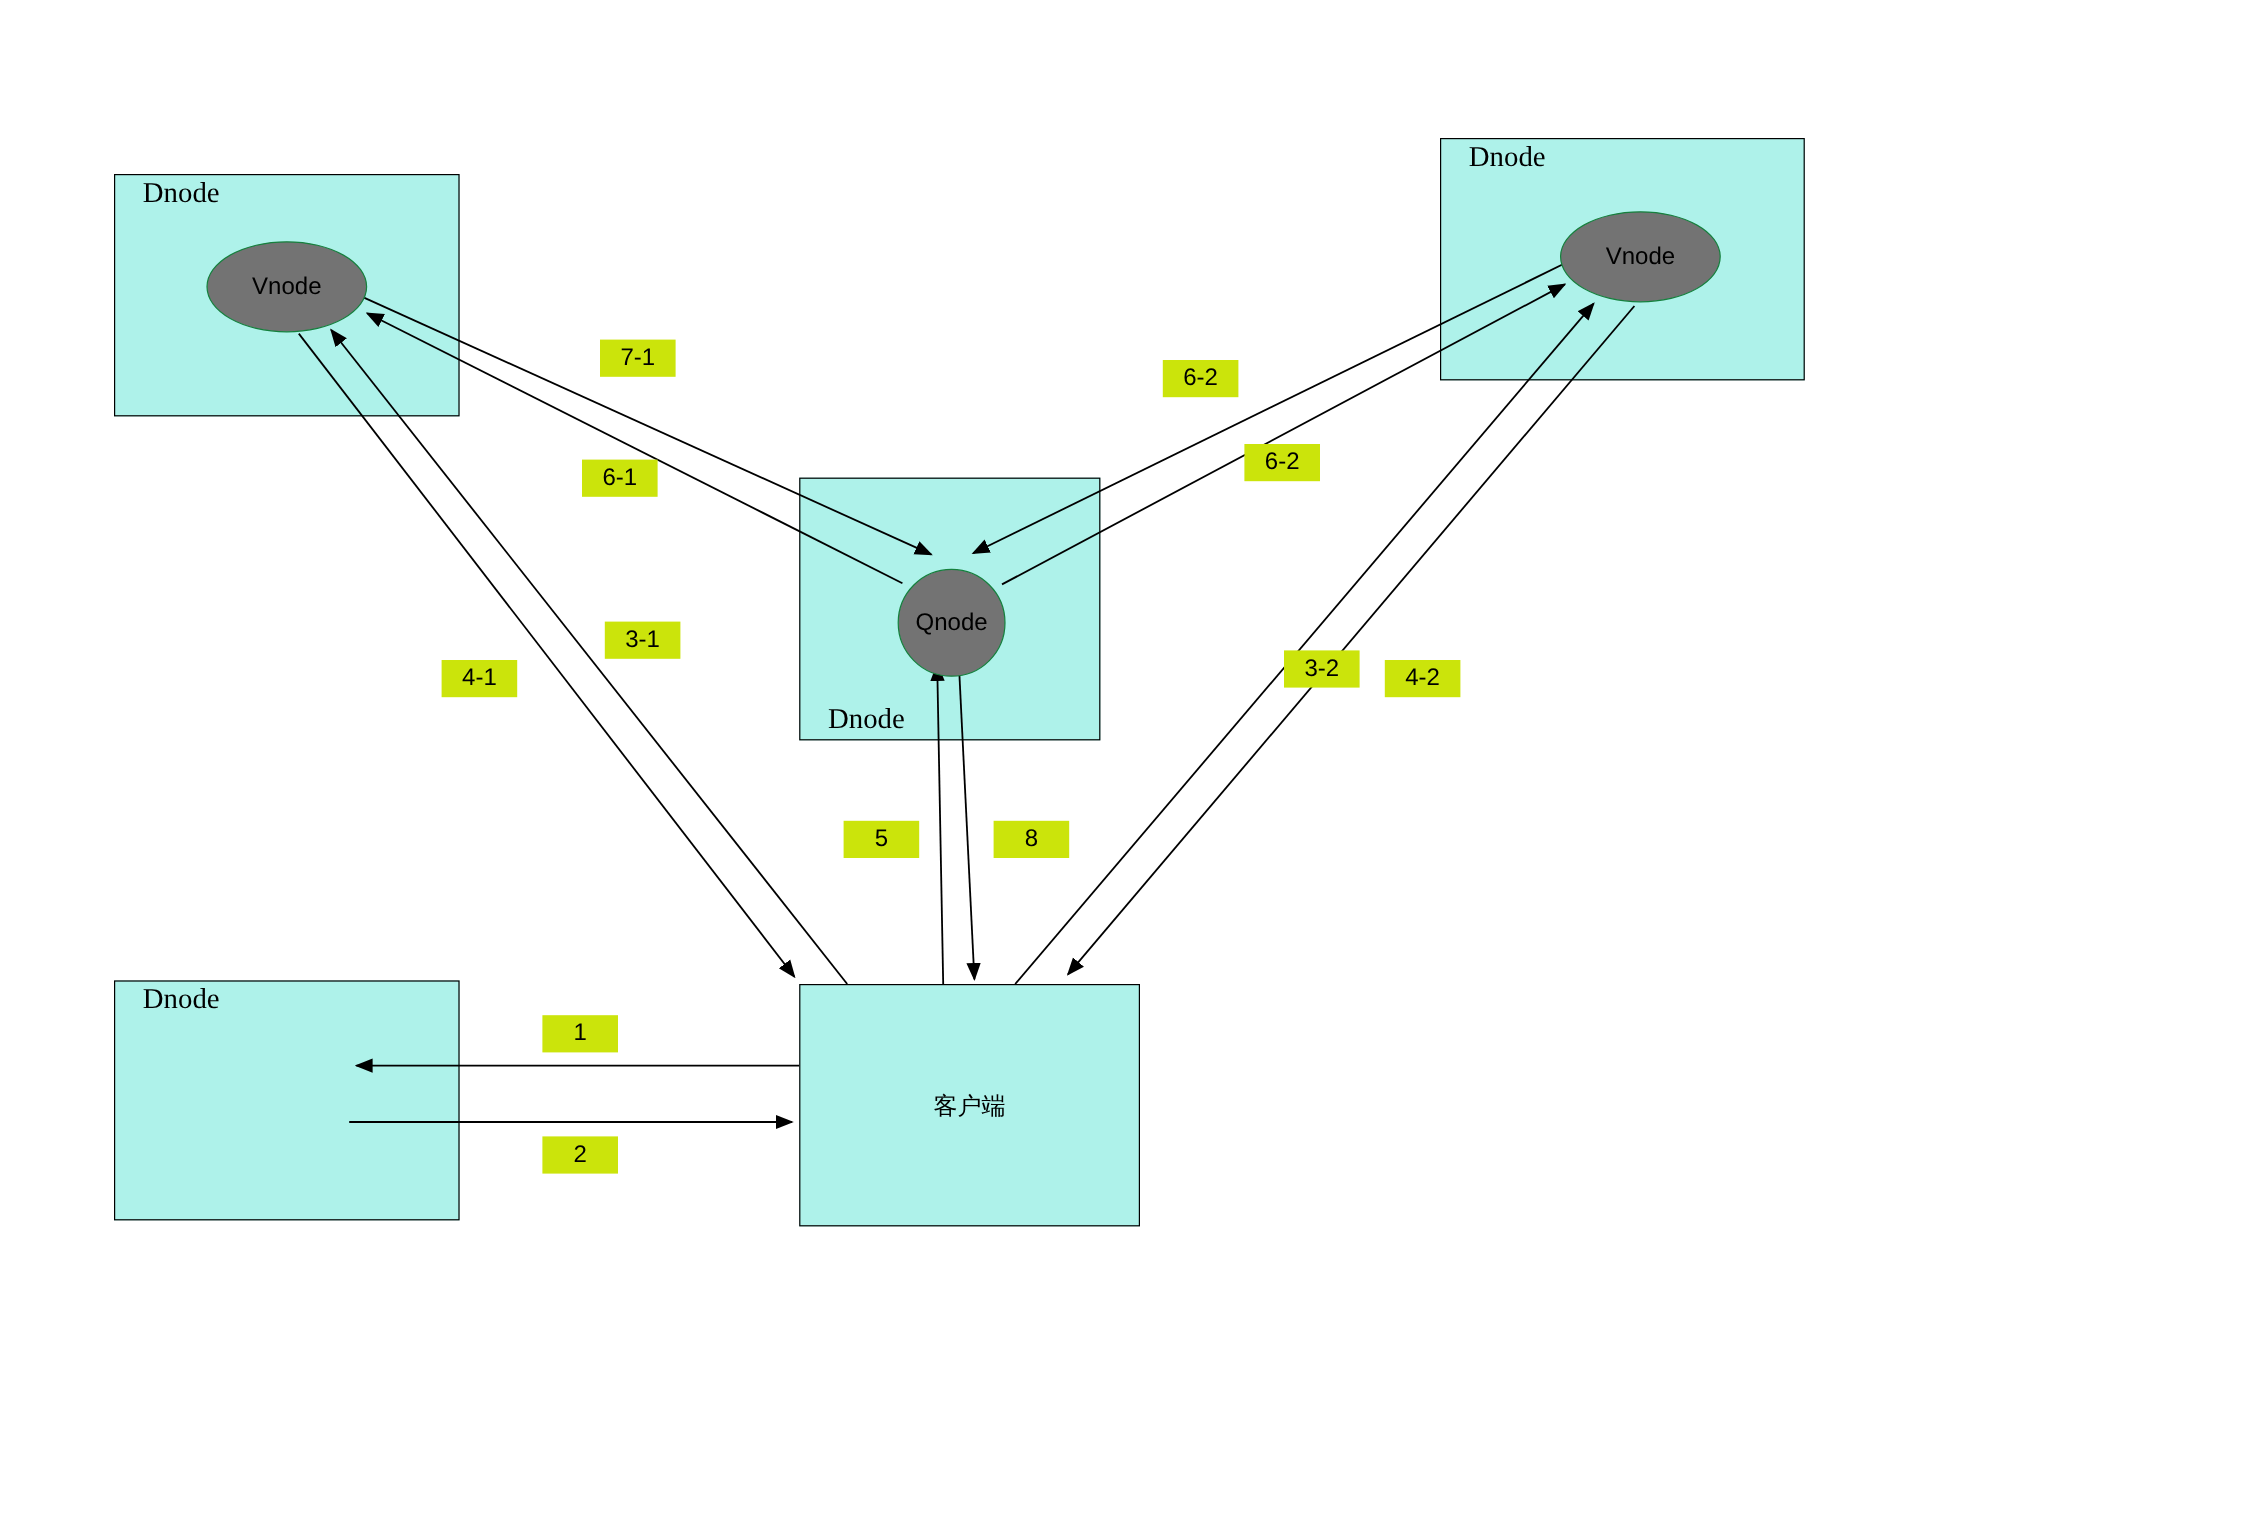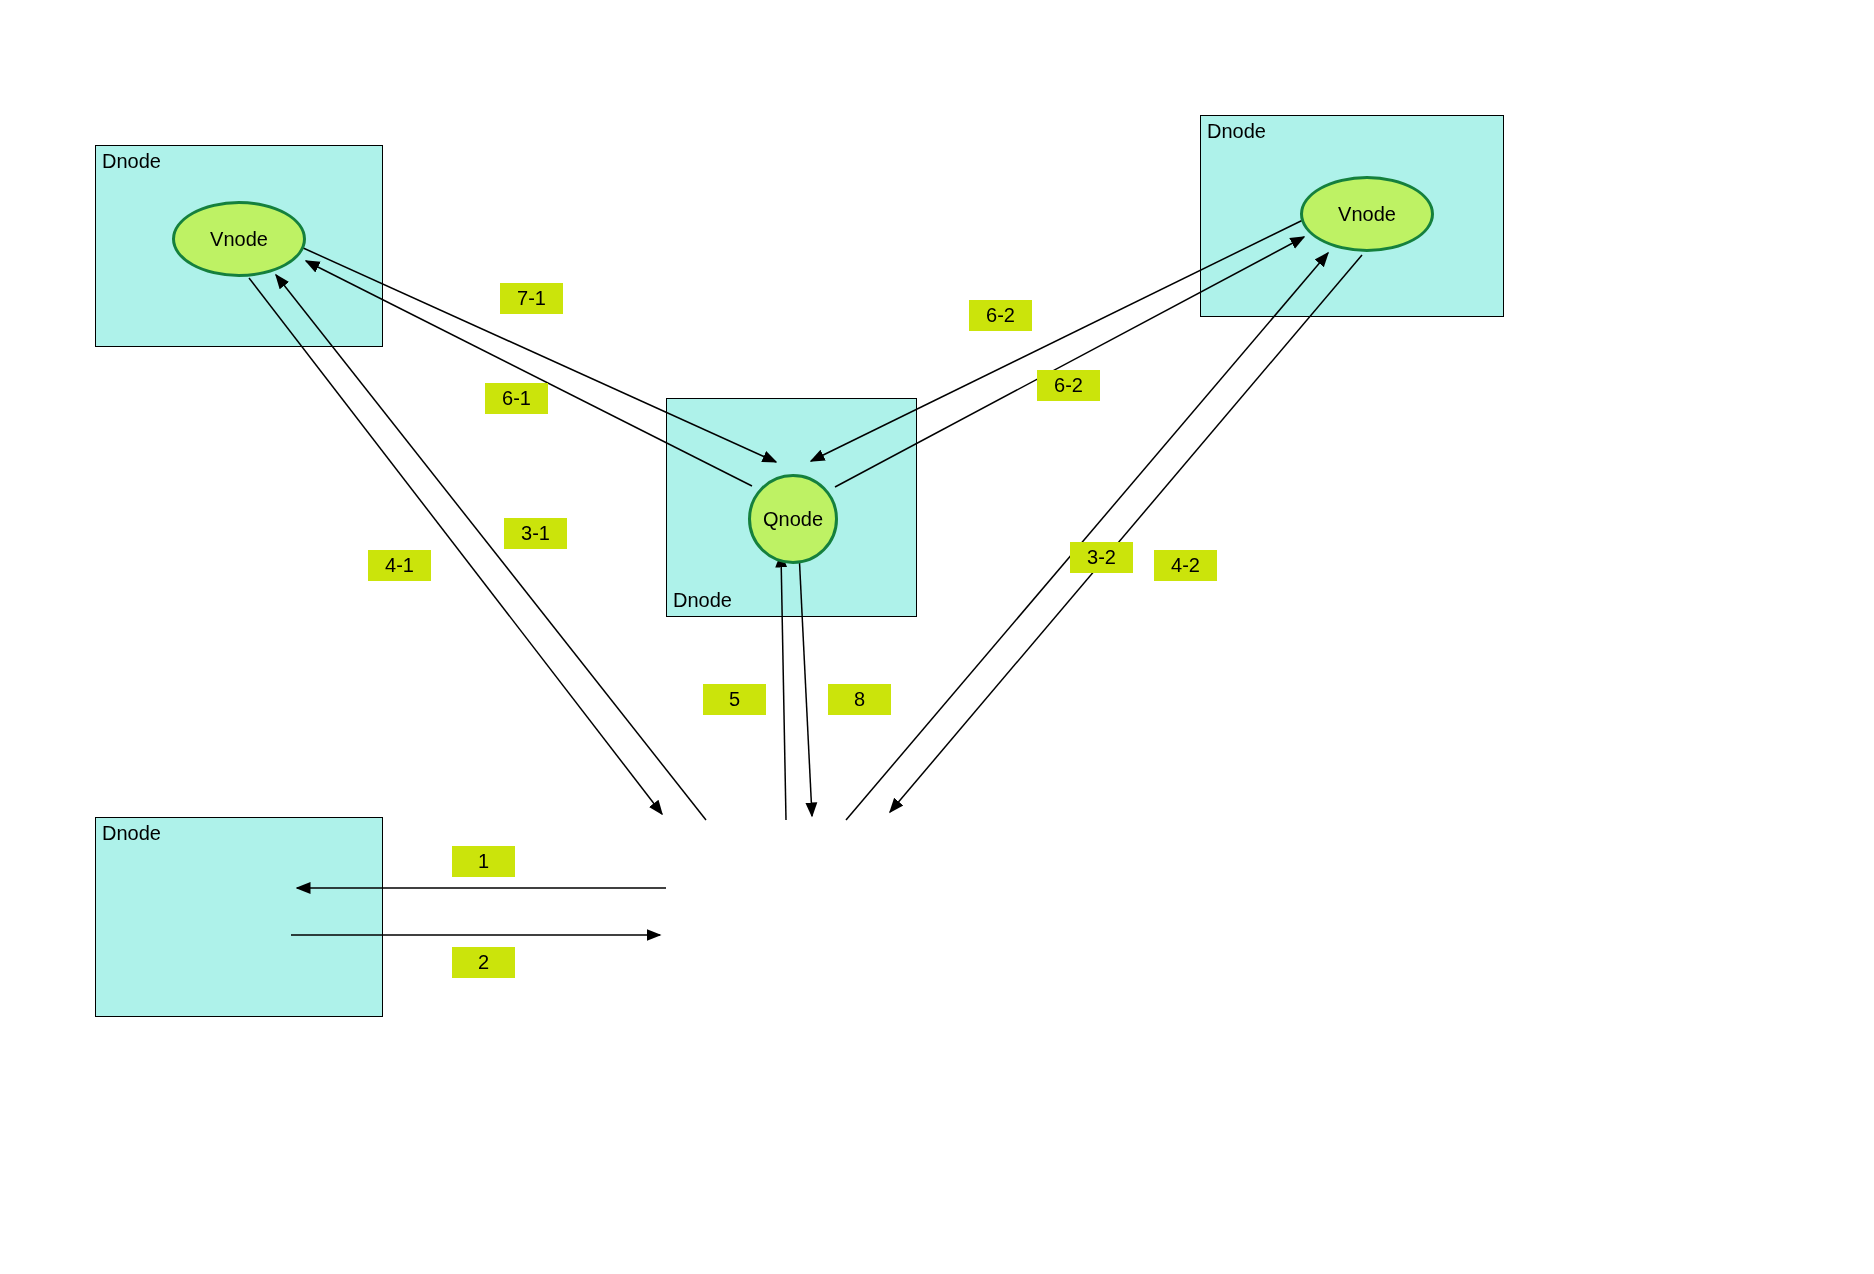--- a/index.html
+++ b/index.html
@@ -27,34 +27,35 @@
   }
   .dnode {
     position: absolute;
     background: var(--node-fill, #AEF2EA);
     border: 1px solid #000;
     box-sizing: border-box;
     z-index: 1;
   }
   .dnode-label {
     position: absolute;
-    left: 6px;
+    left: 23px;
     top: 4px;
-    font-size: 20px;
+    font-size: 24px;
     line-height: 22px;
     white-space: nowrap;
+    font-family: Liberation Serif, serif;
   }
   .dnode-label.bottom {
     top: auto;
     bottom: 5px;
   }
   .ellipse {
     position: absolute;
-    background: #bef264;
-    border: 3px solid #15803d;
+    background: #737373;
+    border: 1px solid #15803d;
     border-radius: 50%;
     display: flex;
     align-items: center;
     justify-content: center;
     font-size: 20px;
     box-sizing: border-box;
     z-index: 3;
   }
   .client-box {
     position: absolute;
@@ -93,20 +94,23 @@
   </div>
 
   <div class="dnode" style="left:666px; top:398px; width:251px; height:219px;">
     <span class="dnode-label bottom">Dnode</span>
   </div>
 
   <div class="dnode" style="left:95px; top:817px; width:288px; height:200px;">
     <span class="dnode-label">Dnode</span>
   </div>
 
+  <div class="client-box" style="left:666px; top:820px; width:284px; height:202px;">
+    <span>客户端</span>
+  </div>
 
   <svg class="edges" width="1874" height="1274" viewBox="0 0 1874 1274">
     <defs>
       <marker id="arrow" viewBox="0 0 10 10" refX="9" refY="5" markerWidth="10" markerHeight="10" orient="auto-start-reverse">
         <path d="M0,1 L10,5 L0,9 z" fill="#000"></path>
       </marker>
     </defs>
     <g stroke="#000" stroke-width="1.5" fill="none">
 
       <line x1="666" y1="888" x2="297" y2="888" marker-end="url(#arrow)"></line>

